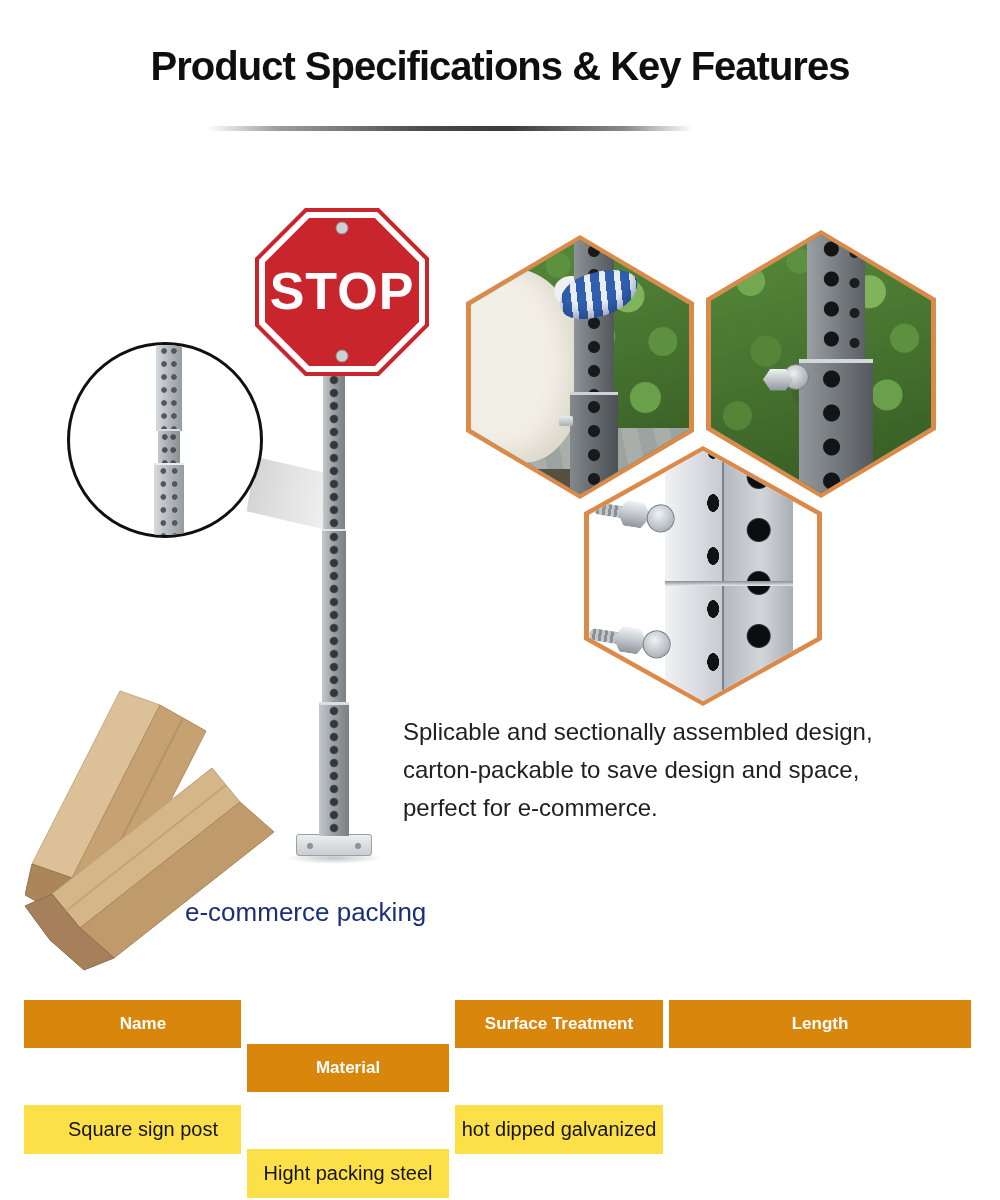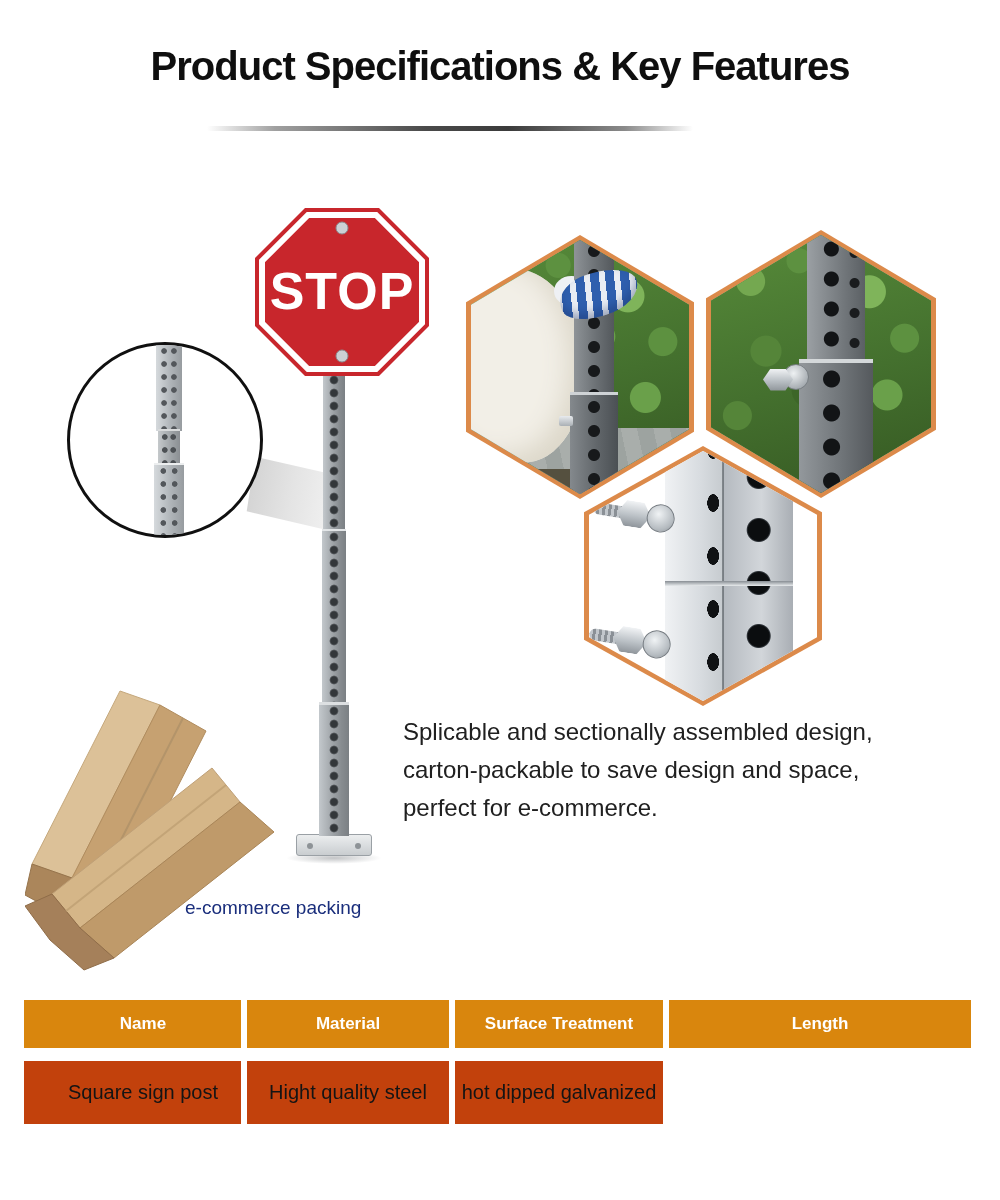--- a/index.html
+++ b/index.html
@@ -128,30 +128,30 @@
     background:radial-gradient(circle at 40% 35%, #f0f3f5, #b6bcc1 65%, #8c9297); border:1px solid #767c82; }
   .bolt3-a { left:4px; top:46px; }
   .bolt3-b { left:0px; top:172px; }
 
   
   .feature-description { position:absolute; left:403px; top:713px; width:560px; z-index:5;
     font-size:24px; line-height:38px; color:#202020; }
 
   
   .packing-boxes { position:absolute; left:25px; top:690px; }
-  .packing-caption { position:absolute; left:185px; top:897px; font-size:19px; color:#1A2E7C; }
+  .packing-caption { position:absolute; left:185px; top:897px; font-size:26px; color:#1A2E7C; }
 
   
   .spec-table { position:absolute; left:24px; top:1000px; width:947px; }
   .t-row { display:flex; gap:6px; }
   .t-row.head { margin-bottom:13px; }
   .t-cell { display:flex; align-items:center; justify-content:center; text-align:center; }
   .head .t-cell { height:48px; background:#D9860D; color:#ffffff; font-size:17px; font-weight:700; }
-  .body .t-cell { height:63px; background:#c2410c; color:#141414; font-size:20px; }
-  .c1 { width:217px;padding-left:21px; } .c2 { width:202px; } .c3 { width:208px; } .c4 { width:302px; }
+  .body .t-cell { height:49px; background:#fde047; color:#141414; font-size:20px; }
+  .c1 { width:217px;padding-left:21px; } .c2 { width:202px;margin-top:44px; } .c3 { width:208px; } .c4 { width:302px; }
 </style>
 </head>
 <body>
 
 <div class="canvas">
 
   <div class="page-title">Product Specifications &amp; Key Features</div>
   <div class="title-divider"></div>
 
   <div class="zoom-wedge"></div>
@@ -248,18 +248,18 @@
 
   <div class="spec-table">
     <div class="t-row head">
       <div class="t-cell c1">Name</div>
       <div class="t-cell c2">Material</div>
       <div class="t-cell c3">Surface Treatment</div>
       <div class="t-cell c4">Length</div>
     </div>
     <div class="t-row body">
       <div class="t-cell c1">Square sign post</div>
-      <div class="t-cell c2">Hight quality steel</div>
+      <div class="t-cell c2">Hight packing steel</div>
       <div class="t-cell c3">hot dipped galvanized</div>
     </div>
   </div>
 
 </div>
 
 </body></html>

